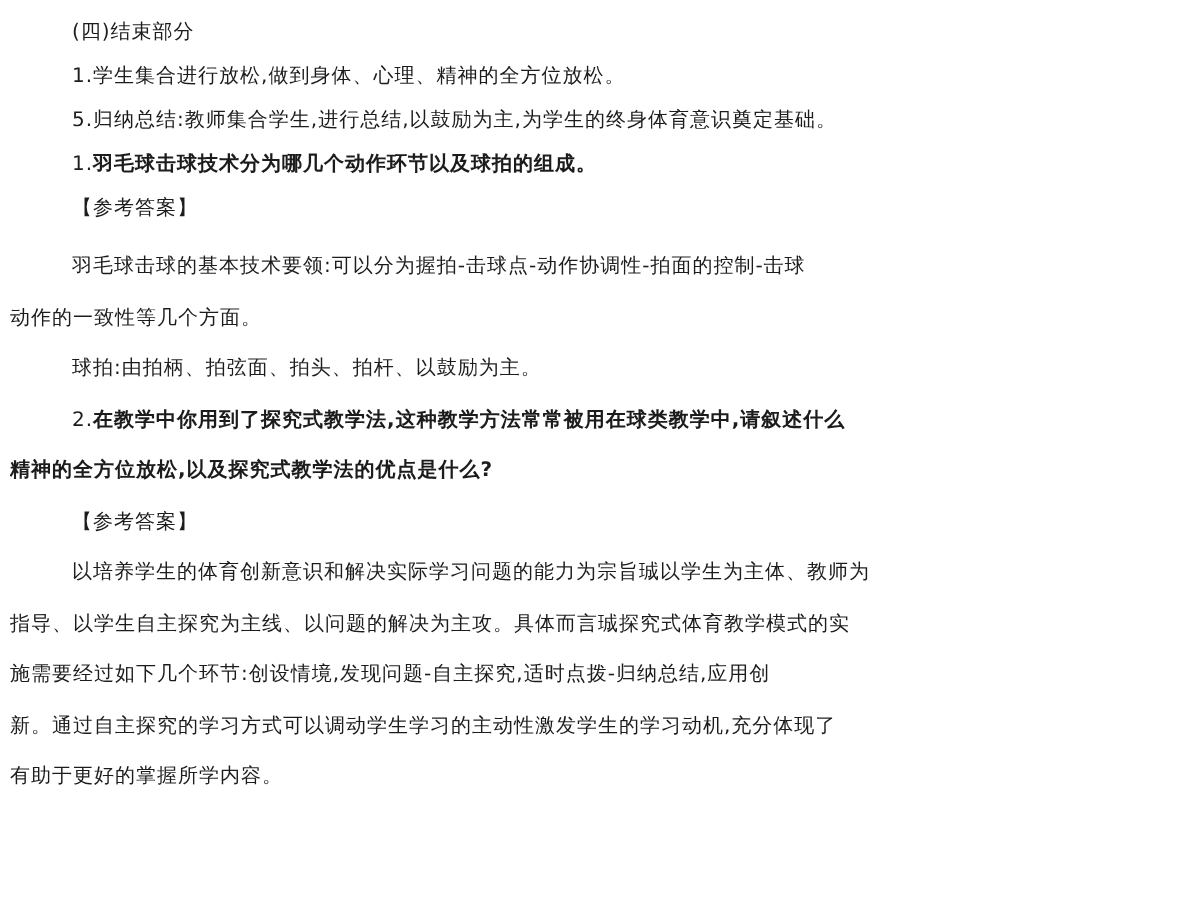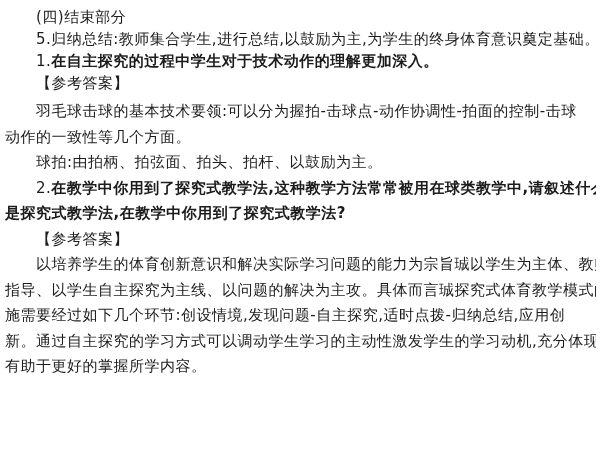--- a/index.html
+++ b/index.html
@@ -8,49 +8,50 @@
       background: #ffffff;
     }
     .page {
       position: relative;
       width: 600px;
       height: 459px;
       box-sizing: border-box;
       padding: 6px 4px 0 5px;
       overflow: hidden;
       font-family: "DejaVu Sans", "Liberation Sans", sans-serif;
-      font-size: 15px;
+      font-size: 10px;
       font-weight: normal;
     }
     .line {
       line-height: 25.5px;
       white-space: nowrap;
       overflow: hidden;
       letter-spacing: 0.5px;
     }
     .line.tight { line-height: 22px; }
     .line.indent { padding-left: 31px; }
     .line.gap { margin-top: 5px; }
     .line.bold { font-weight: bold; }
     .line .num { font-weight: normal; }
   </style>
 </head>
 <body>
 
 <div class="page" style="background: rgb(255, 255, 255); color: rgb(28, 28, 28);">
   <div id="doc-body">
       <div class="line indent tight">(四)结束部分</div>
+      <div class="line indent tight">1.学生集合进行放松,做到身体、心理、精神的全方位放松。</div>
       <div class="line indent tight">5.归纳总结:教师集合学生,进行总结,以鼓励为主,为学生的终身体育意识奠定基础。</div>
-      <div class="line indent bold tight"><span class="num">1.</span><span>在自主探究的过程中学生对于技术动作的理解更加深入。</span></div>
+      <div class="line indent bold tight"><span class="num">1.</span><span>羽毛球击球技术分为哪几个动作环节以及球拍的组成。</span></div>
       <div class="line indent tight">【参考答案】</div>
       <div class="line indent gap">羽毛球击球的基本技术要领:可以分为握拍-击球点-动作协调性-拍面的控制-击球</div>
       <div class="line">动作的一致性等几个方面。</div>
       <div class="line indent">球拍:由拍柄、拍弦面、拍头、拍杆、以鼓励为主。</div>
       <div class="line indent bold"><span class="num">2.</span><span>在教学中你用到了探究式教学法,这种教学方法常常被用在球类教学中,请叙述什么</span></div>
-      <div class="line bold">是探究式教学法,在教学中你用到了探究式教学法?</div>
+      <div class="line bold">精神的全方位放松,以及探究式教学法的优点是什么?</div>
       <div class="line indent">【参考答案】</div>
       <div class="line indent">以培养学生的体育创新意识和解决实际学习问题的能力为宗旨珹以学生为主体、教师为</div>
       <div class="line">指导、以学生自主探究为主线、以问题的解决为主攻。具体而言珹探究式体育教学模式的实</div>
       <div class="line">施需要经过如下几个环节:创设情境,发现问题-自主探究,适时点拨-归纳总结,应用创</div>
       <div class="line">新。通过自主探究的学习方式可以调动学生学习的主动性激发学生的学习动机,充分体现了</div>
       <div class="line">有助于更好的掌握所学内容。</div>
     </div>
 </div>
 
 </body></html>

